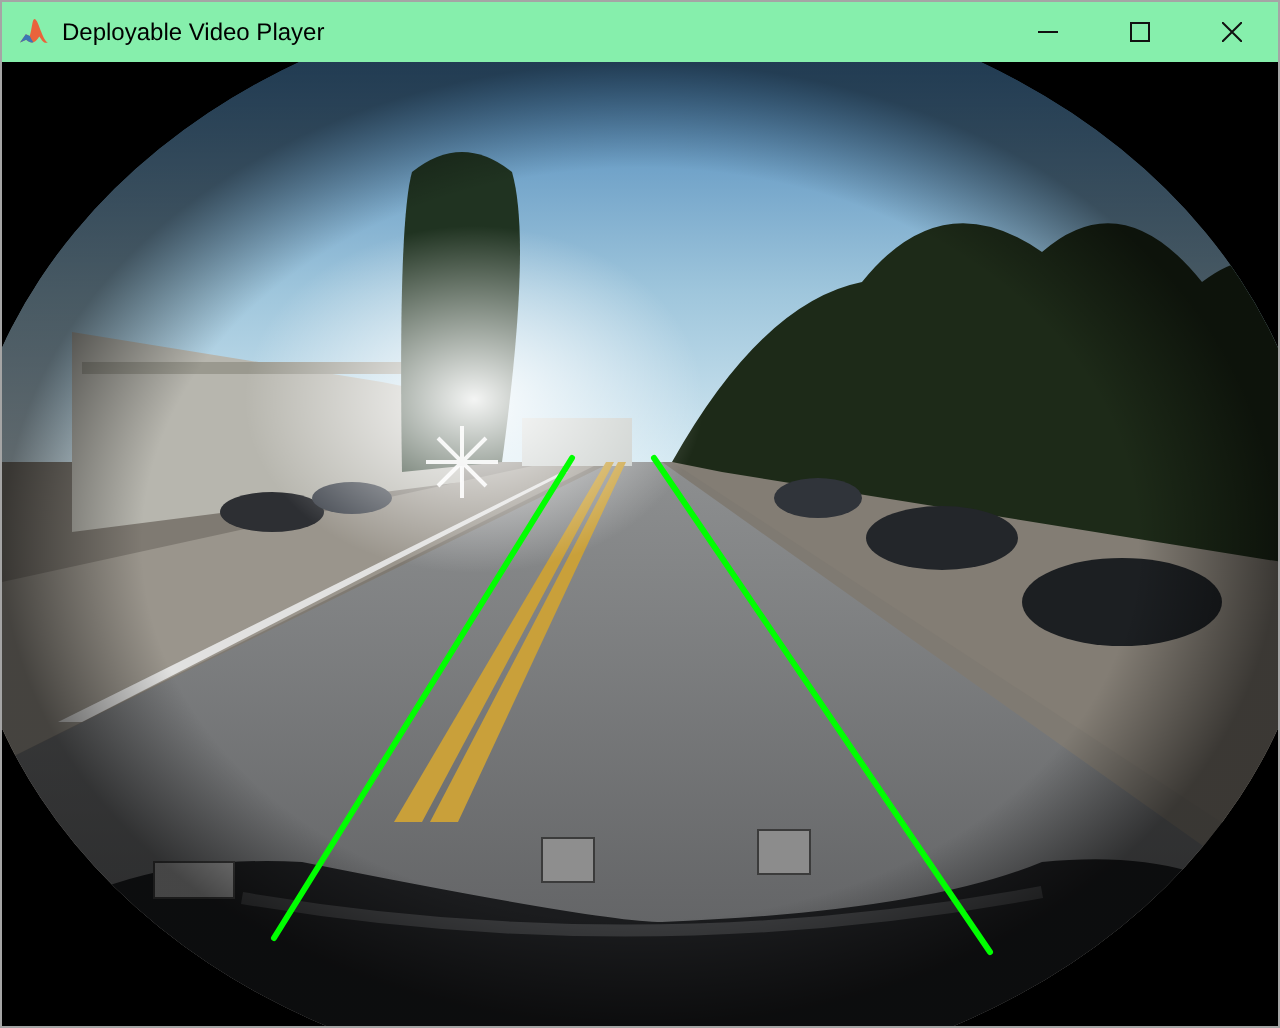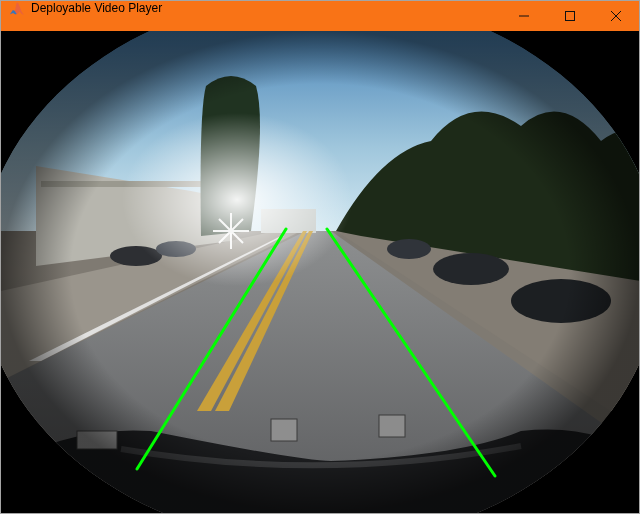--- a/index.html
+++ b/index.html
@@ -18,22 +18,22 @@
     height: 514px;
     background: #ffffff;
     border: 1px solid #a5a5a5;
     box-sizing: border-box;
     display: flex;
     flex-direction: column;
   }
   .titlebar {
     height: 30px;
     display: flex;
-    align-items: flex-start;
-    background: #f97316;
+    align-items: center;
+    background: #86efac;
     flex: 0 0 30px;
   }
   .titlebar .app-icon {
     width: 16px;
     height: 16px;
     margin: 0 6px 0 8px;
     flex: 0 0 16px;
   }
   .titlebar .title {
     flex: 1 1 auto;

